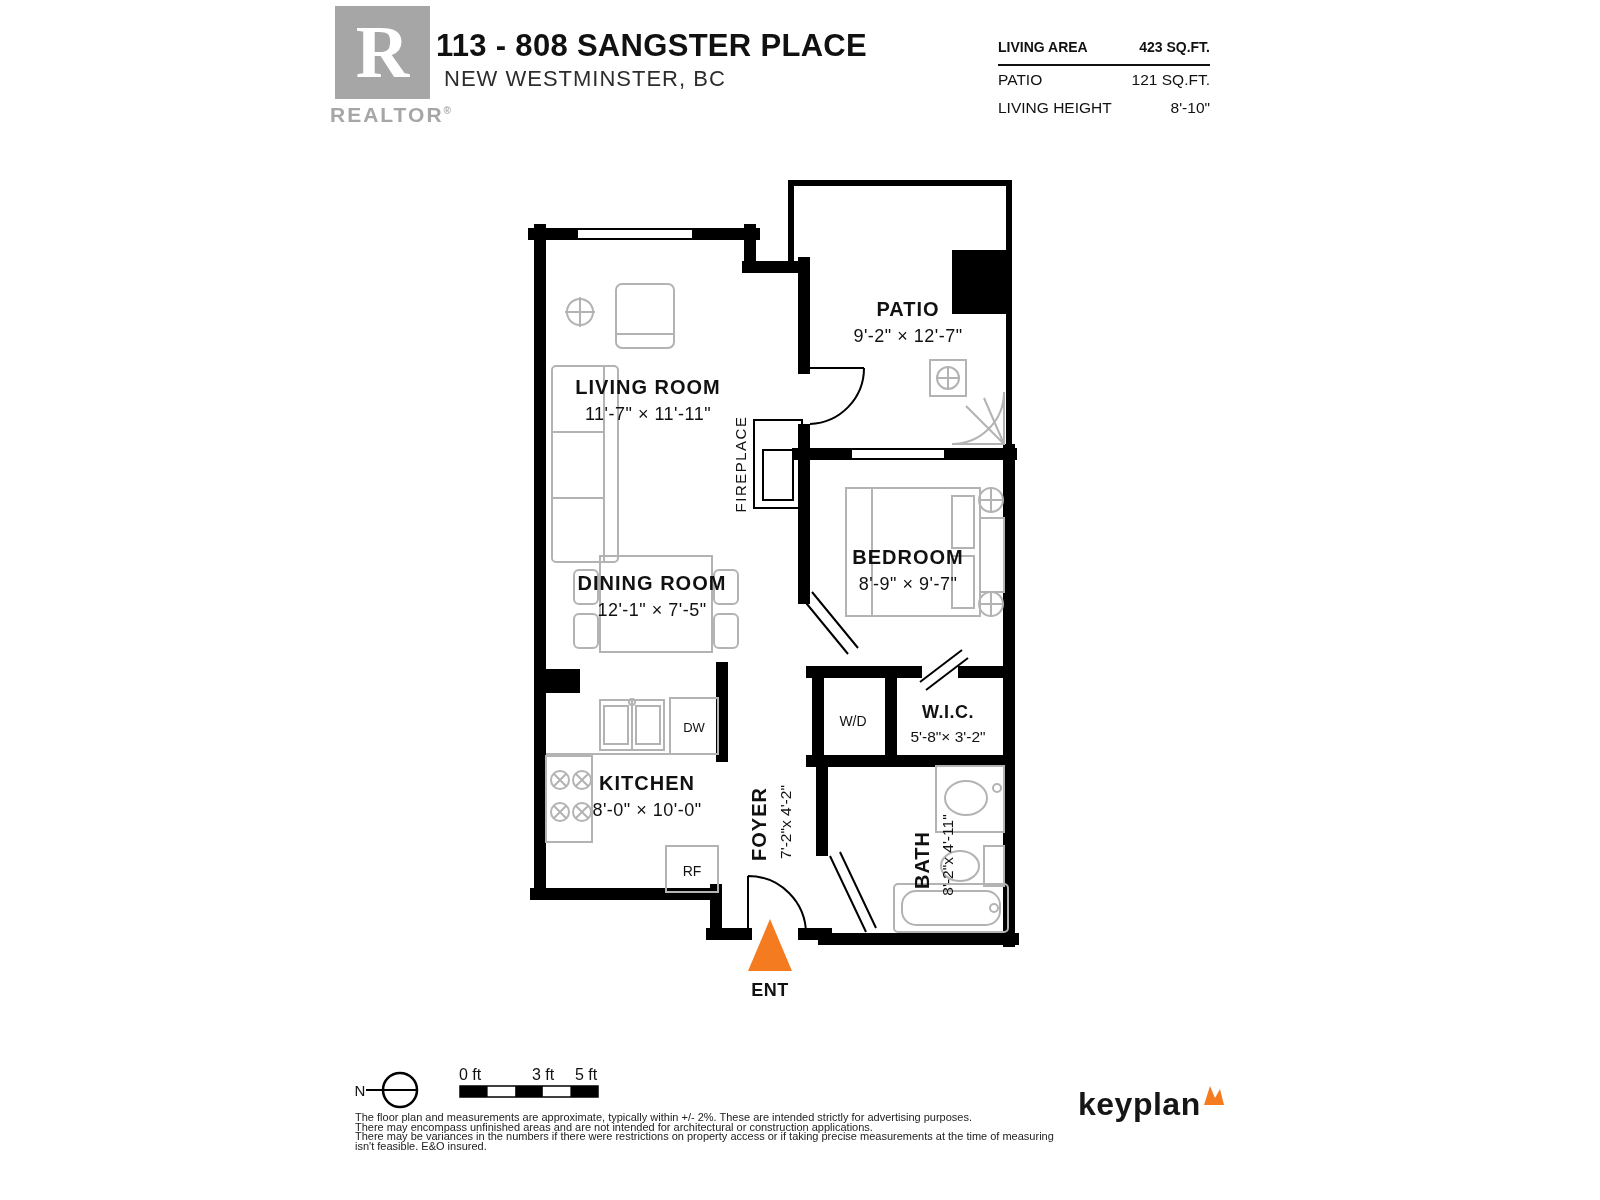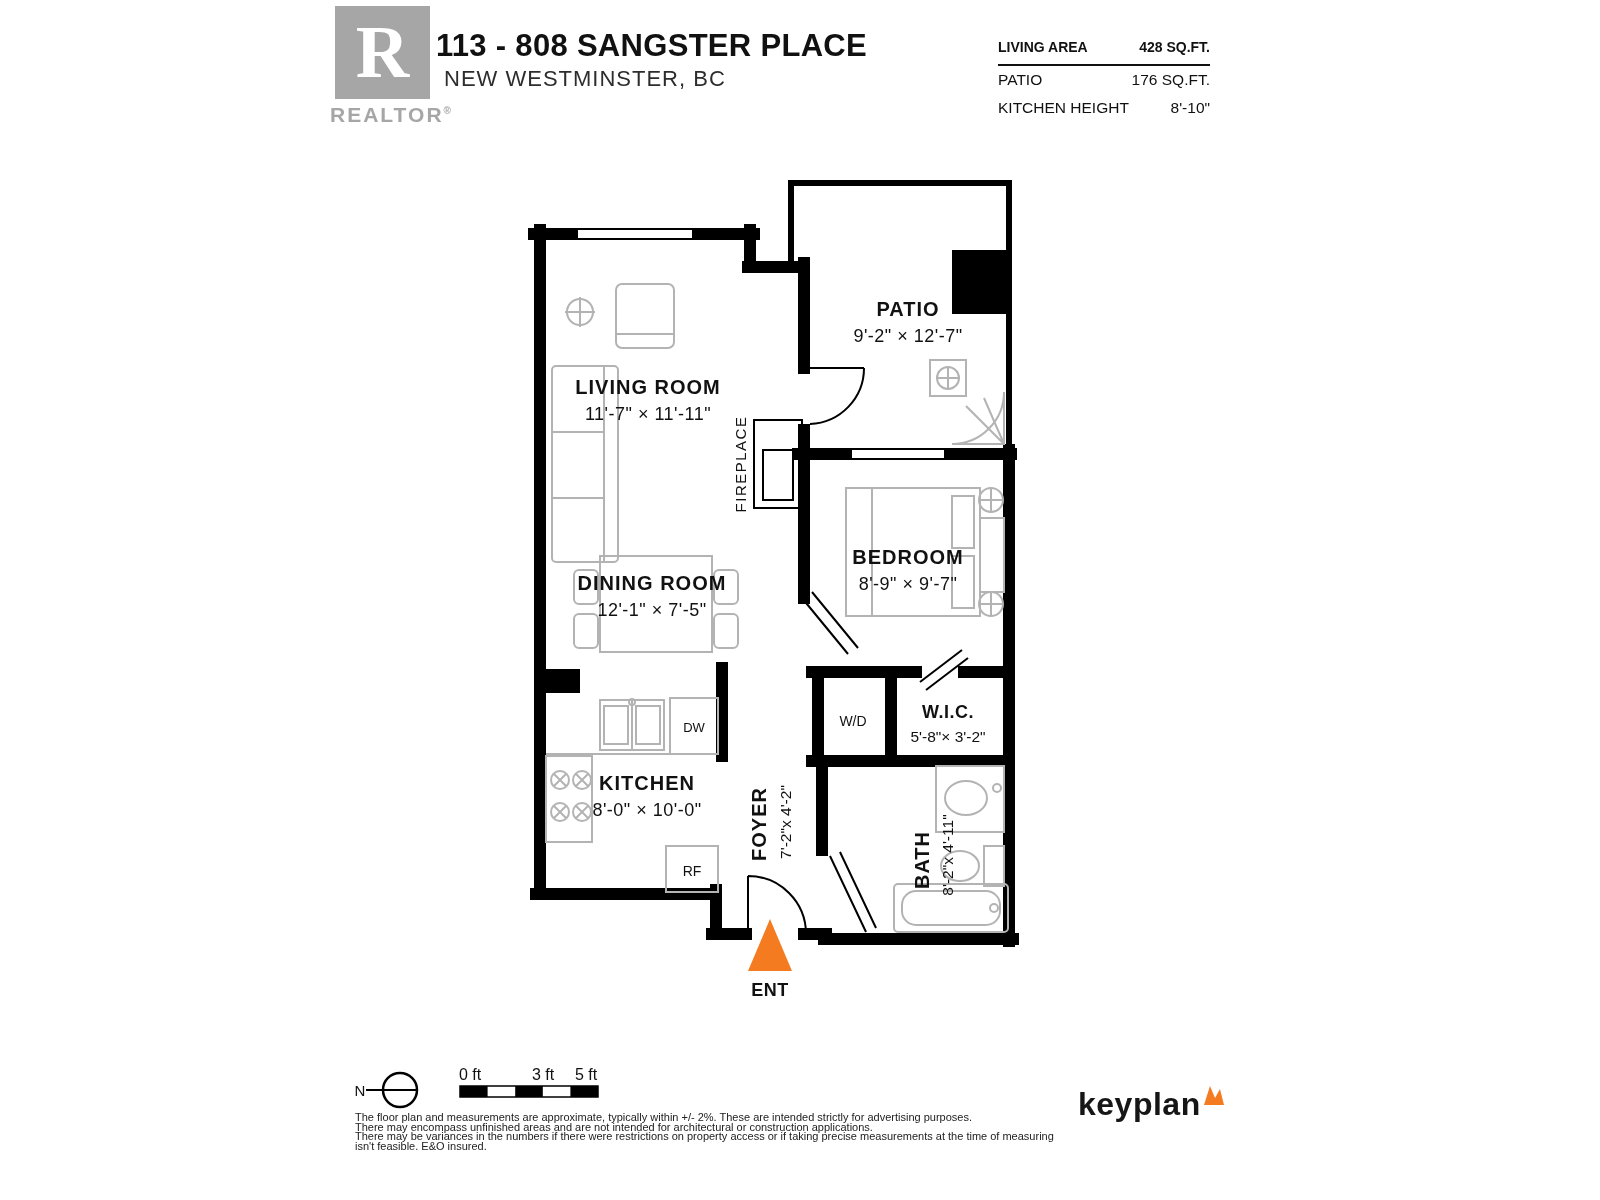--- a/index.html
+++ b/index.html
@@ -52,29 +52,29 @@
   <span>R</span>
 </div>
 <div class="abs logo-label"><span>REALTOR</span><sup>®</sup></div>
 
 <div class="abs page-title">113 - 808 SANGSTER PLACE</div>
 <div class="abs page-subtitle">NEW WESTMINSTER, BC</div>
 
 <div class="abs stats">
   <div class="stat-row emph">
     <span>LIVING AREA</span>
-    <span>428 SQ.FT.</span>
+    <span>423 SQ.FT.</span>
   </div>
   <div class="stat-divider"></div>
   <div class="stat-row">
     <span>PATIO</span>
-    <span>176 SQ.FT.</span>
+    <span>121 SQ.FT.</span>
   </div>
   <div class="stat-row">
-    <span>KITCHEN HEIGHT</span>
+    <span>LIVING HEIGHT</span>
     <span>8'-10"</span>
   </div>
 </div>
 
 <svg class="plan-svg" width="1600" height="1200" viewBox="0 0 1600 1200">
 
   <g>
     <path class="thin-wall" d="M791 268 V183 H1009 V448"></path>
     <rect x="952" y="250" width="60" height="64" fill="#000"></rect>
   </g>

